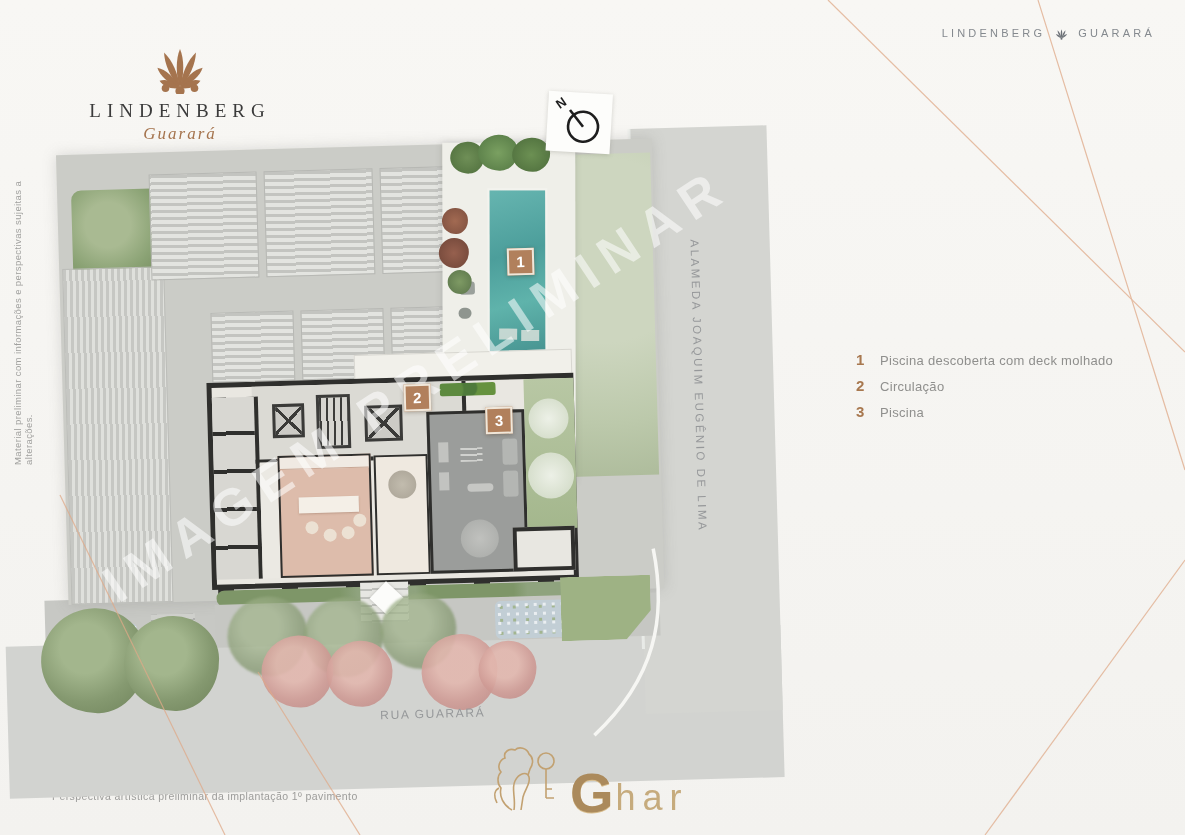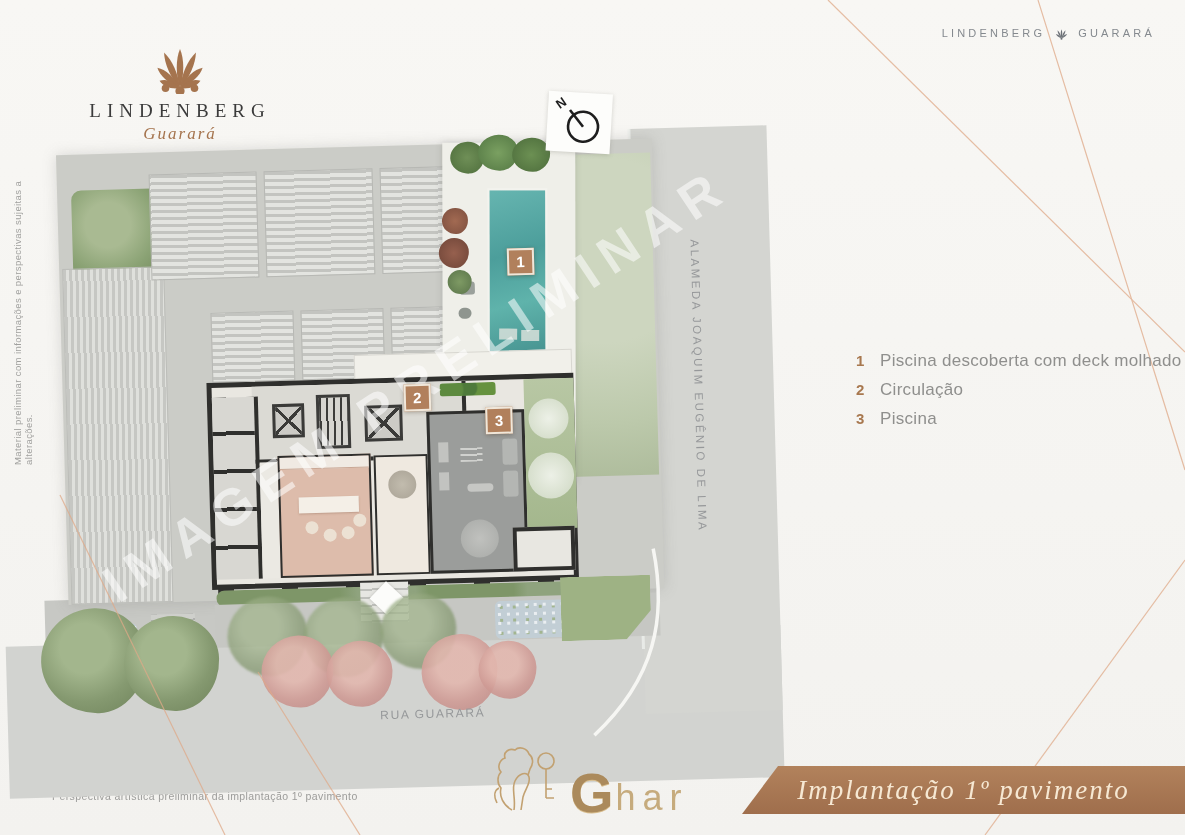--- a/index.html
+++ b/index.html
@@ -39,21 +39,21 @@
   .leftrooms { background:repeating-linear-gradient(180deg,#d8d7d2 0 34px,#2f2f2d 34px 38px); border-right:4px solid #2f2f2d; }
   .bed { background:#c2cfd8; background-image:radial-gradient(#eef3f6 1.5px,transparent 2px),radial-gradient(#9fb48b 1.5px,transparent 2px);
          background-size:9px 9px,13px 13px; border-radius:6px; opacity:.9; }
 
   
   .logo-title { font-family:"Liberation Serif",serif; font-size:19px; letter-spacing:6px; color:#3b3b3b; }
   .logo-sub { font-family:"Liberation Serif",serif; font-style:italic; font-size:17px; color:#a5744e; letter-spacing:2px; }
   .brandline { display:flex; align-items:center; gap:9px; color:#84898e; font-size:11px; letter-spacing:3.2px; }
   .legend-row { display:flex; align-items:baseline; margin-bottom:9px; }
   .legend-num { width:24px; color:#a8784f; font-weight:700; font-size:15px; }
-  .legend-lab { color:#8f8f8d; font-size:17px; letter-spacing:.3px; }
+  .legend-lab { color:#8f8f8d; font-size:13px; letter-spacing:.3px; }
   .sidenote { writing-mode:vertical-rl; transform:rotate(180deg); font-size:9.5px; color:#a0a09e; letter-spacing:.4px; }
   .caption { font-size:10.5px; color:#9c9c9a; letter-spacing:.4px; }
   .banner { background:linear-gradient(180deg,#b2825c,#9f6e4c); clip-path:polygon(36px 0,100% 0,100% 100%,0 100%);
             display:flex; align-items:center; justify-content:center; z-index:20;
             box-shadow:0 2px 6px rgba(90,60,40,.25); }
   .banner span { font-family:"Liberation Serif",serif; font-style:italic; font-size:27px;
                  color:#f6e8d3; letter-spacing:2px; }
   .slats { background:repeating-linear-gradient(90deg,#ececе8 0 10px,#d8d8d4 10px 46px,#f0f0ec 46px 54px); opacity:.8; }
   .ghar { display:flex; align-items:flex-end; gap:2px; z-index:10; }
   .ghar .g { font:700 56px/0.9 "Liberation Sans",sans-serif; color:#ab8a5c; text-shadow:0 1px 0 #d8bd8d; }
@@ -260,17 +260,14 @@
       <path d="M26 66 C28 53 23 45 27 37 C31 29 39 27 41 33 C43 39 37 45 35 53 L33 66"></path>
       <path d="M9 59 C5 51 7 46 11 44"></path>
       <circle cx="58" cy="17" r="8"></circle>
       <path d="M58 25 L58 54 M58 54 L66 54 M58 45 L64 45"></path>
     </svg>
     <span class="g">G</span>
     <span class="rest">har</span>
   </div>
 
   <div class="abs slats" style="left:742px;top:812px;width:443px;height:23px;"></div>
-  <div class="abs banner" style="left:742px;top:766px;width:443px;height:48px;">
-    <span>Implantação 1º pavimento</span>
-  </div>
 
 </div>
 
 </body></html>

